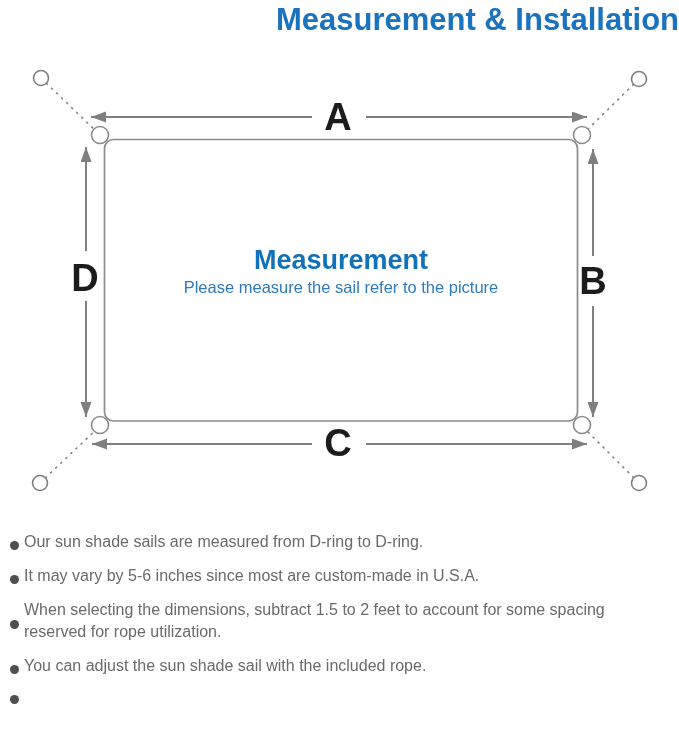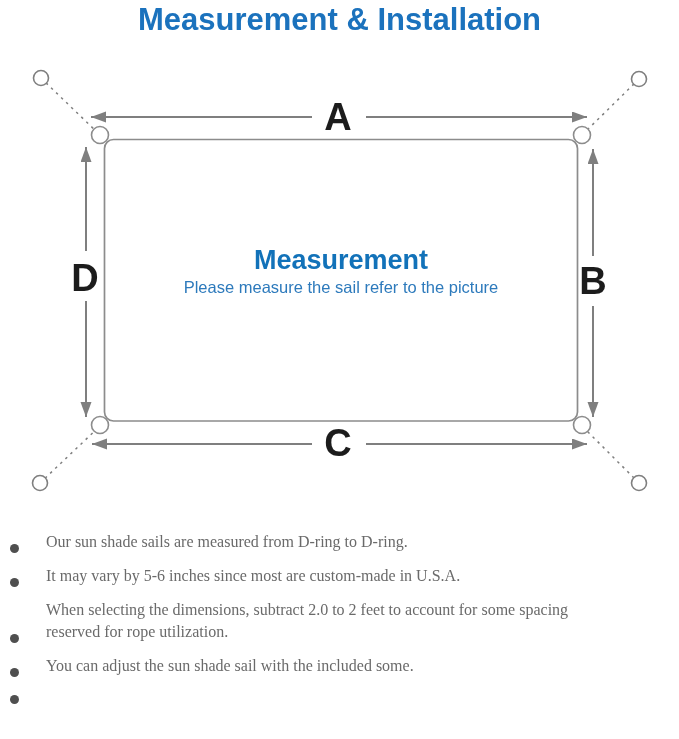--- a/index.html
+++ b/index.html
@@ -10,21 +10,21 @@
     background: #ffffff;
     font-family: "Liberation Sans", sans-serif;
     overflow: hidden;
   }
   .page-title {
     position: absolute;
     top: 1px;
     left: 0;
     width: 100%;
     margin: 0;
-    text-align: center;
+    text-align: right;
     font-size: 31px;
     line-height: 38px;
     font-weight: bold;
     color: #1b72bd;
     letter-spacing: 0px;
   }
   .diagram-svg {
     position: absolute;
     top: 0;
     left: 0;
@@ -47,24 +47,23 @@
     fill: #2d7abc;
   }
   .notes {
     position: absolute;
     top: 531px;
     left: 10px;
     width: 655px;
   }
   .note-row {
     display: flex;
-    align-items: flex-end;
-    gap: 27px;
+    align-items: center;
+    gap: 5px;
     margin-bottom: 12px;
-    font-family: Liberation Serif, serif;
   }
   .note-dot {
     flex: 0 0 auto;
     width: 9px;
     height: 9px;
     border-radius: 50%;
     background: #4f4f4f;
     margin-top: 6px;
   }
   .note-text {
@@ -130,25 +129,25 @@
     <div class="note-row">
       <span class="note-dot"></span>
       <span class="note-text">Our sun shade sails are measured from D-ring to D-ring.</span>
     </div>
     <div class="note-row">
       <span class="note-dot"></span>
       <span class="note-text">It may vary by 5-6 inches since most are custom-made in U.S.A.</span>
     </div>
     <div class="note-row">
       <span class="note-dot"></span>
-      <span class="note-text">When selecting the dimensions, subtract 2.0 to 2 feet to account for some spacing
+      <span class="note-text">When selecting the dimensions, subtract 1.5 to 2 feet to account for some spacing
 reserved for rope utilization.</span>
     </div>
     <div class="note-row">
       <span class="note-dot"></span>
-      <span class="note-text">You can adjust the sun shade sail with the included some.</span>
+      <span class="note-text">You can adjust the sun shade sail with the included rope.</span>
     </div>
     <div class="note-row">
       <span class="note-dot"></span>
     </div>
   </div>
 
 </div>
 
 </body></html>

